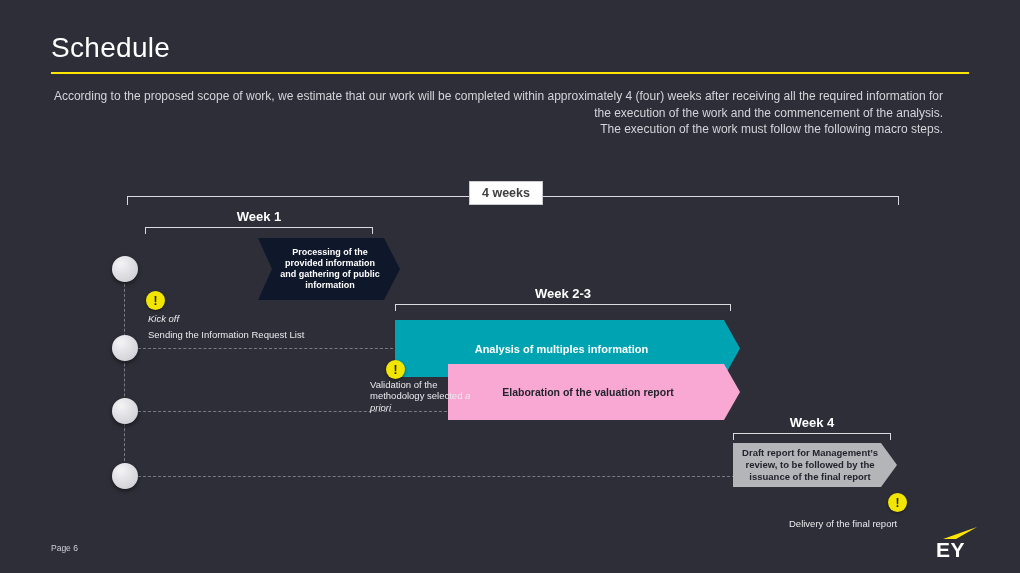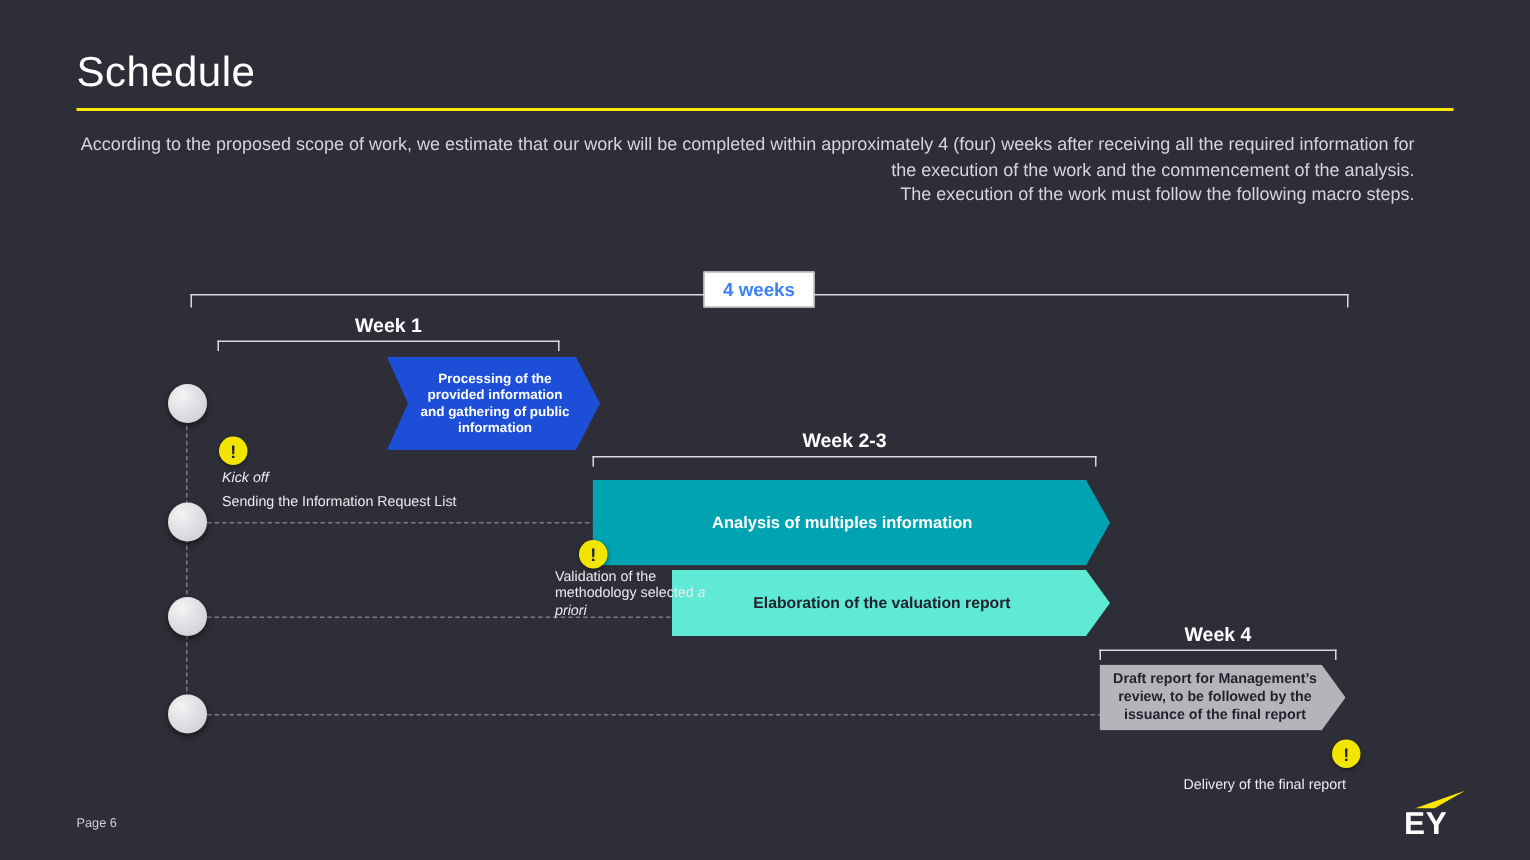--- a/index.html
+++ b/index.html
@@ -22,39 +22,39 @@
   .bracket-overall::before,.bracket-overall::after{height:9px;}
   .bracket-w1{left:145px;top:227px;width:228px;}
   .bracket-w23{left:395px;top:304px;width:336px;}
   .bracket-w4{left:733px;top:433px;width:158px;}
   .bracket-w1::before,.bracket-w1::after,
   .bracket-w23::before,.bracket-w23::after,
   .bracket-w4::before,.bracket-w4::after{height:7px;}
 
   .overall-label{
     position:absolute;left:469px;top:181px;width:72px;height:22px;z-index:3;
-    background:#ffffff;border:1px solid #c9c9cf;color:#3b82f6;
+    background:#ffffff;border:1px solid #c9c9cf;color:#404040;
     font-weight:700;font-size:12.5px;display:flex;align-items:center;justify-content:center;
   }
   .week-label{position:absolute;font-weight:700;font-size:13px;color:#fff;text-align:center;}
   .week1-label{left:145px;top:209px;width:228px;}
   .week23-label{left:395px;top:286px;width:336px;}
   .week4-label{left:733px;top:415px;width:158px;}
 
   
   .arrow{
     position:absolute;display:flex;align-items:center;justify-content:center;
     text-align:center;font-weight:700;z-index:2;box-sizing:border-box;
   }
   .pt{clip-path:polygon(0 0,calc(100% - 16px) 0,100% 50%,calc(100% - 16px) 100%,0 100%);}
   .chev{clip-path:polygon(0 0,calc(100% - 16px) 0,100% 50%,calc(100% - 16px) 100%,0 100%,14px 50%);}
   .arrow1{left:145px;top:238px;width:127px;height:62px;background:#b2b4b7;color:#fff;font-size:9px;padding:0 18px 0 8px;line-height:1.25;}
-  .arrow2{left:258px;top:238px;width:142px;height:62px;background:#1d4ed8;color:#fff;font-size:9px;padding:0 16px 0 18px;line-height:1.25;}
+  .arrow2{left:258px;top:238px;width:142px;height:62px;background:#0f172a;color:#fff;font-size:9px;padding:0 16px 0 18px;line-height:1.25;}
   .arrow3{left:395px;top:320px;width:345px;height:57px;background:#00a3b1;color:#fff;font-size:11px;padding:0 24px 0 12px;}
-  .arrow4{left:448px;top:380px;width:292px;height:44px;background:#5eead4;color:#23232e;font-size:10.5px;padding:0 22px 0 10px;}
+  .arrow4{left:448px;top:364px;width:292px;height:56px;background:#f9a8d4;color:#23232e;font-size:10.5px;padding:0 22px 0 10px;}
   .arrow5{left:733px;top:443px;width:164px;height:44px;background:#b3b5b8;color:#23232e;font-size:9.5px;padding:0 18px 0 8px;line-height:1.25;}
 
   
   .milestone{
     position:absolute;left:112px;width:26px;height:26px;border-radius:50%;z-index:3;
     background:radial-gradient(circle at 35% 30%, #f4f4f6, #c7c7ce);
     box-shadow:0 2px 4px rgba(0,0,0,.5);
   }
   .m1{top:256px;} .m2{top:335px;} .m3{top:398px;} .m4{top:463px;}
   .vline{position:absolute;left:124px;top:269px;height:207px;width:0;border-left:1px dashed #7a7a85;z-index:1;}

